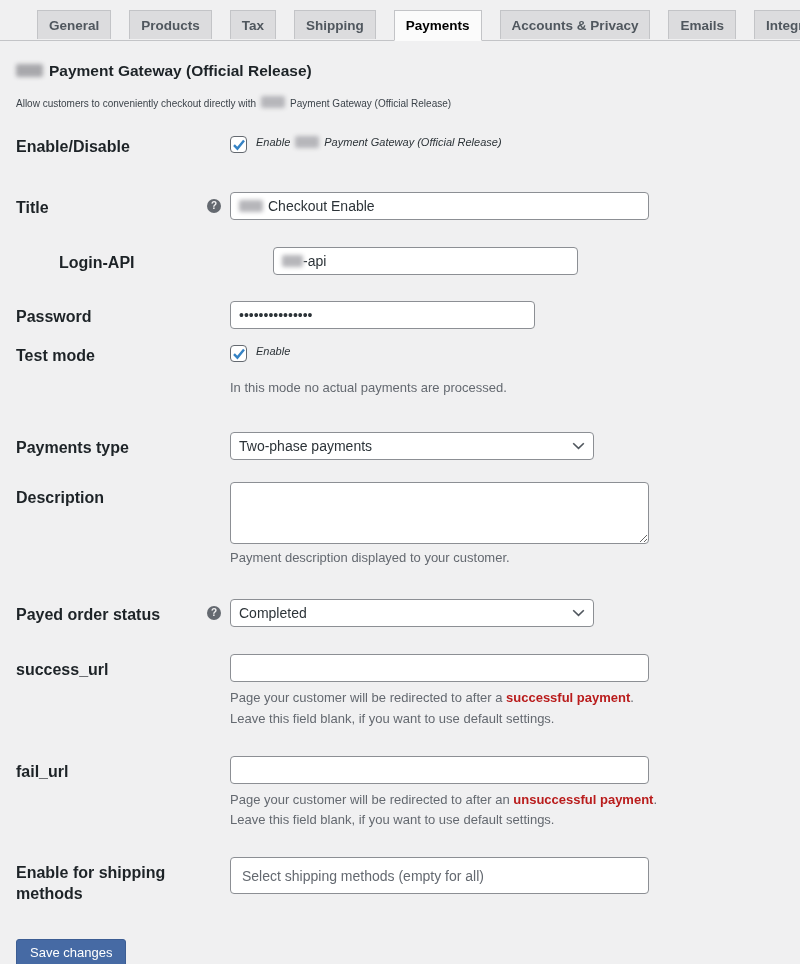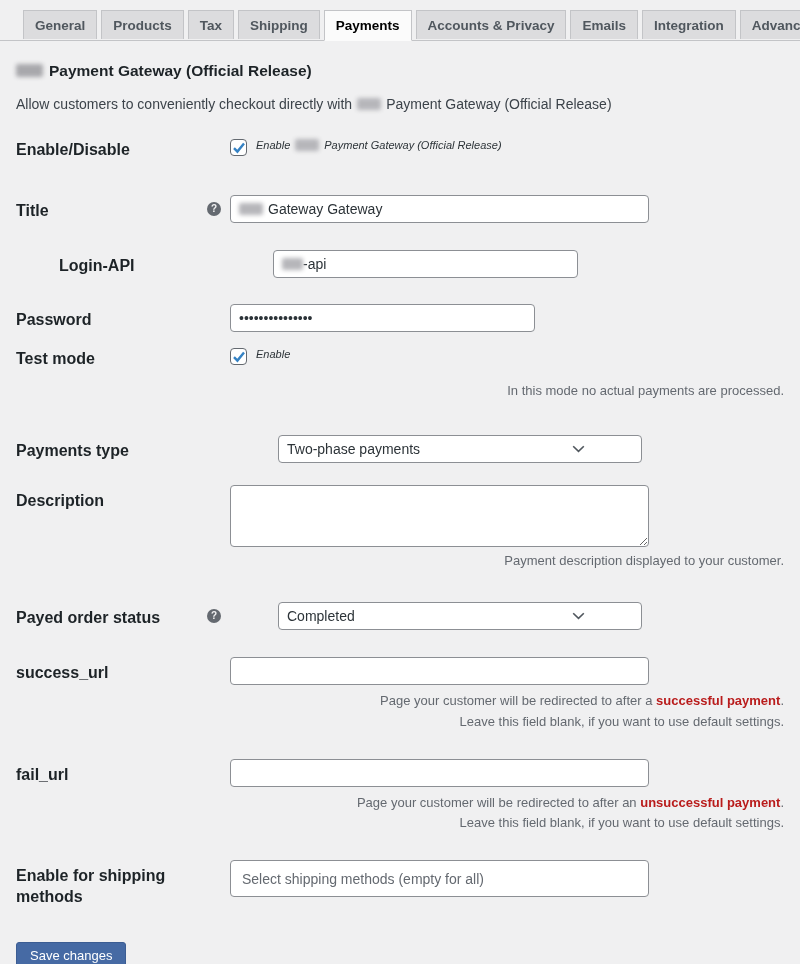--- a/index.html
+++ b/index.html
@@ -13,21 +13,21 @@
   }
 
   
   .tabbar {
     padding: 10px 10px 0 23px;
     border-bottom: 1px solid #c3c4c7;
     white-space: nowrap;
   }
   .tab {
     display: inline-block;
-    margin: 0 4px -1px 0;
+    margin: 0 4px -1px 14px;
     padding: 7px 11px 6px;
     background: #dcdcde;
     border: 1px solid #c3c4c7;
     border-bottom: none;
     font-size: 13.5px;
     font-weight: 600;
     color: #50575e;
     text-decoration: none;
     cursor: pointer;
     position: relative;
@@ -45,21 +45,21 @@
   .content { padding: 21px 16px 0 16px; }
   h2.page-heading {
     margin: 0 0 0 0;
     font-size: 15.5px;
     font-weight: 700;
     color: #1d2327;
     line-height: 1.2;
   }
   p.intro {
     margin: 15px 0 0 0;
-    font-size: 14px;
+    font-size: 10px;
     color: #3c434a;
   }
 
   .form { margin-top: 27px; }
   .row { display: flex; align-items: flex-start; }
   .th {
     width: 214px;
     flex: 0 0 214px;
     position: relative;
     padding-top: 6px;
@@ -119,21 +119,20 @@
   input.input { height: 28px; padding: 0 8px; display: block; }
   .w-lg { width: 419px; }
   .w-md { width: 305px; }
 
   .selwrap { position: relative; width: 364px; height: 28px; }
   select.input {
     -webkit-appearance: none; -moz-appearance: none; appearance: none;
     width: 100%; height: 100%;
     padding: 0 12px 0 8px;
     cursor: pointer;
-    margin-left: 48px;
   }
   .chev {
     position: absolute;
     right: 9px; top: 10px;
     pointer-events: none;
     line-height: 0;
   }
 
   textarea.input {
     width: 419px; height: 62px;
@@ -171,21 +170,20 @@
     flex: 0 0 17px;
   }
   .checkbox svg { position: absolute; left: 1px; top: 2px; }
 
   
   .description {
     margin: 0;
     font-size: 13px;
     color: #646970;
     line-height: 1.6;
-    text-align: right;
   }
   .description strong { color: #b91c1c; }
   .desc-under-cb { margin-top: 12px; }
   .desc-under-ta { margin-top: 4px; }
   .desc-under-in { margin-top: 6px; }
 
   
   .redact {
     display: inline-block;
     width: 24px; height: 12px;
@@ -245,21 +243,21 @@
     </div>
 
     <div class="row row-title">
       <div class="th">
         <span class="lbl">Title</span>
         <span class="help">?</span>
       </div>
       <div class="td">
         <div class="input faux-input w-lg">
             <span class="redact in-field"></span>
-            <span>Gateway Gateway</span>
+            <span>Checkout Enable</span>
           </div>
       </div>
     </div>
 
     <div class="row row-login">
       <div class="th"><span class="lbl">Login-API</span></div>
       <div class="td">
         <div class="input faux-input w-md">
             <span class="redact tight"></span>
             <span>-api</span>

